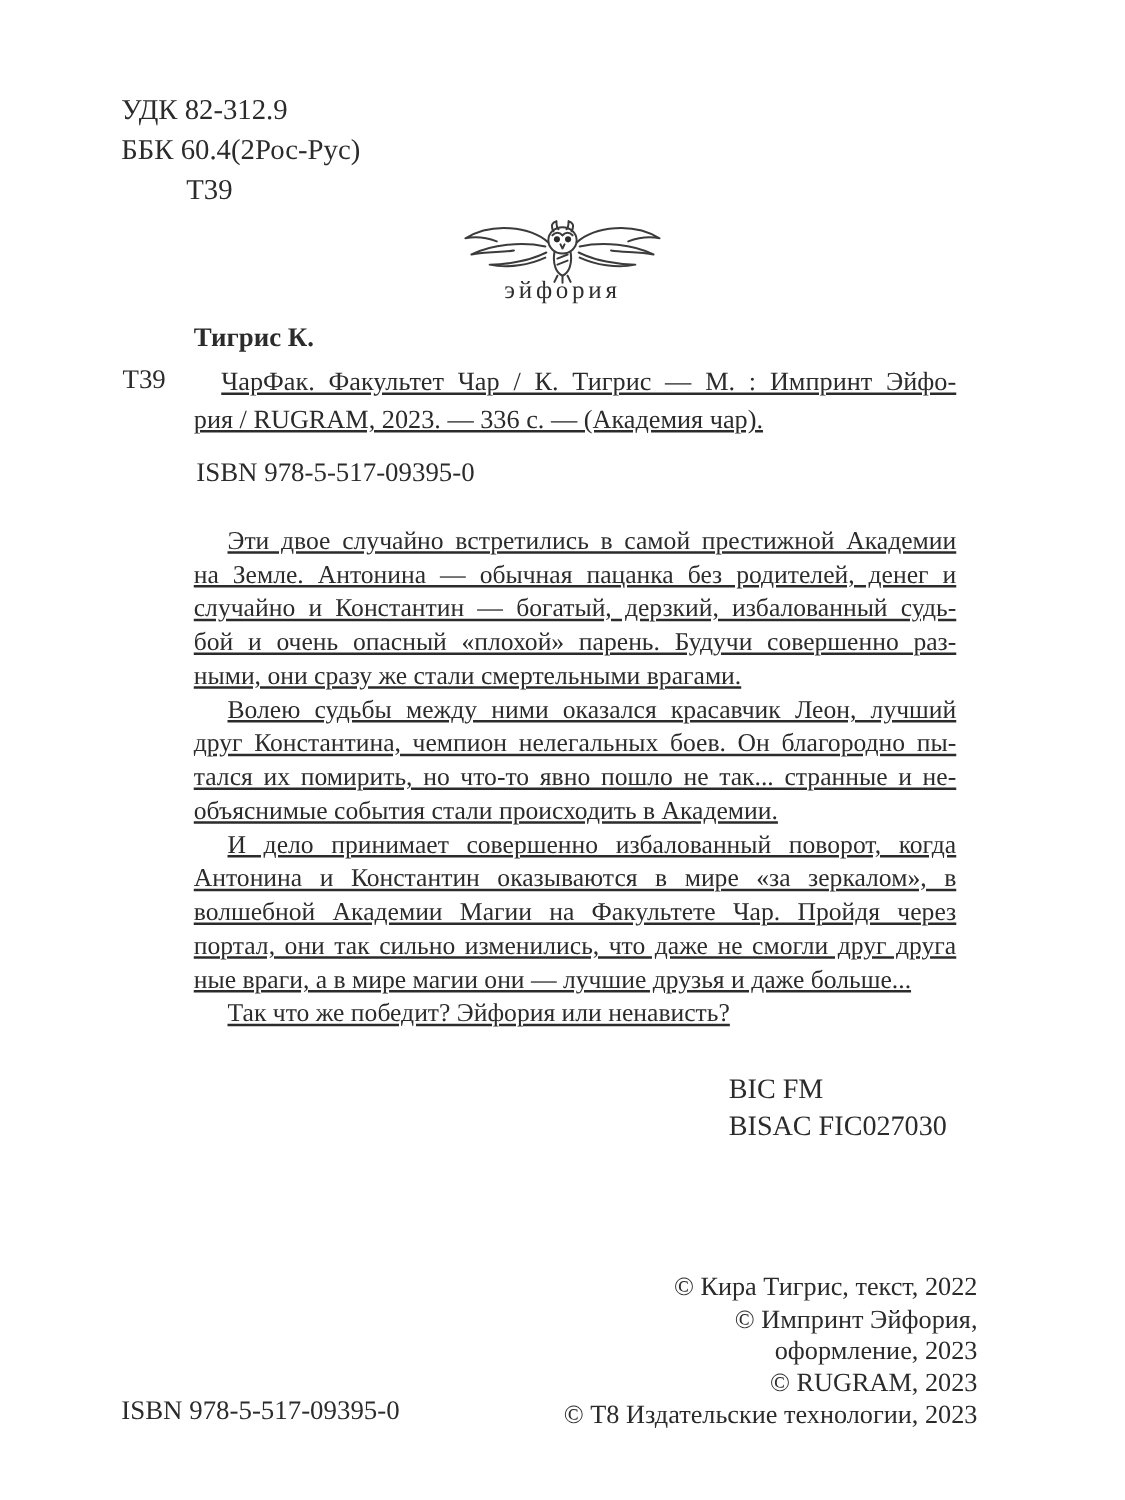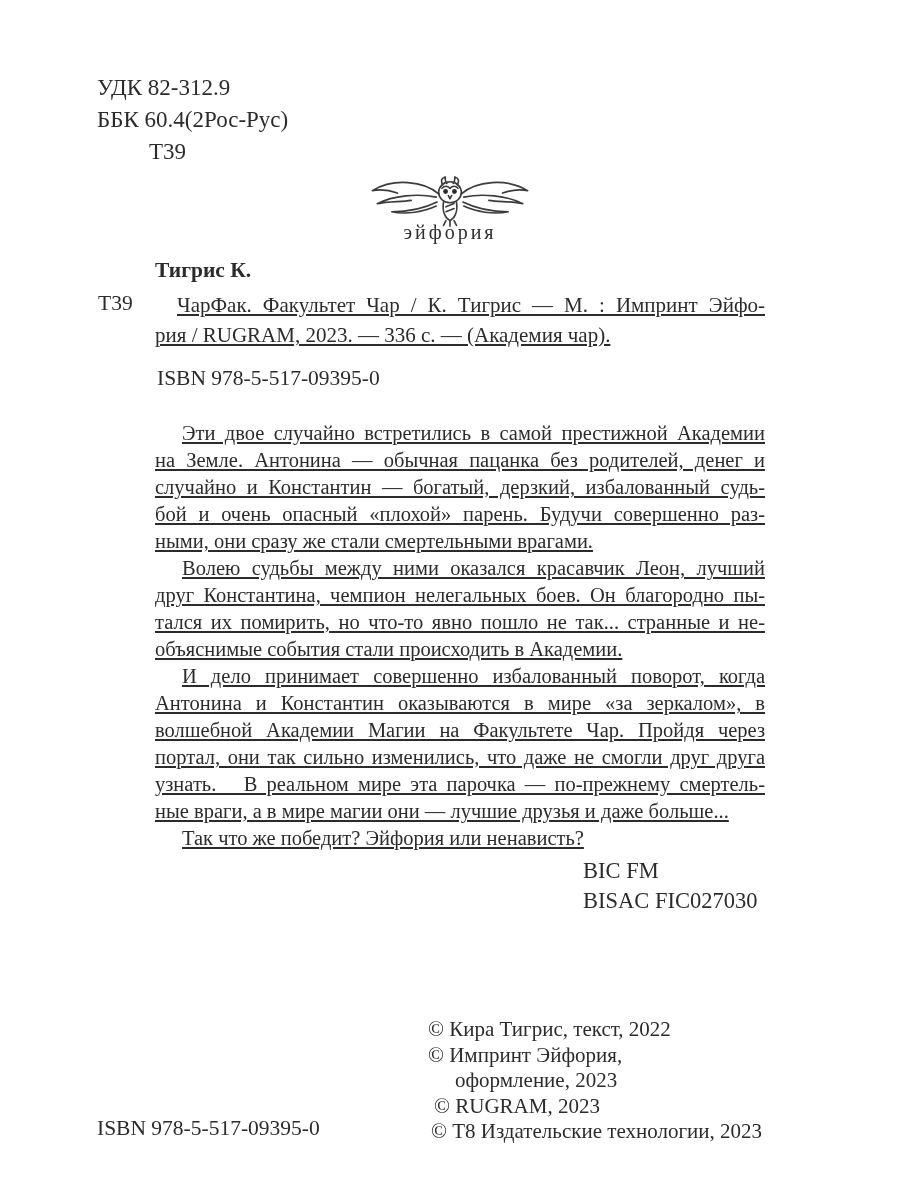--- a/index.html
+++ b/index.html
@@ -40,21 +40,21 @@
 
   
   .flow .line { text-align:justify; text-align-last:justify;text-decoration:underline; }
   .flow .line:last-child { text-align-last:left; }
 
   
   .bic-block { left:583px; top:856px; font-size:22.5px; line-height:30px; }
 
   
   .copyright-block { left:428px; top:1017px; font-size:21px; line-height:25.5px; }
-  .copyright-block .line { text-align:left; }
+  .copyright-block .line { text-align:right;margin-left:20px; }
   .copyright-block .line:nth-child(3) { padding-left:27px; }
   .copyright-block .line:nth-child(4) { padding-left:6px; }
   .copyright-block .line:nth-child(5) { padding-left:3px; }
 
   .isbn-bottom { left:97px; top:1116px; font-size:21.5px; }
 </style>
 </head>
 <body>
 
 <div class="page">
@@ -121,21 +121,20 @@
         <div class="line">Волею судьбы между ними оказался красавчик Леон, лучший</div>
         <div class="line">друг Константина, чемпион нелегальных боев. Он благородно пы-</div>
         <div class="line">тался их помирить, но что-то явно пошло не так... странные и не-</div>
         <div class="line">объяснимые события стали происходить в Академии.</div>
       </div>
     <div class="para">
         <div class="line">И дело принимает совершенно избалованный поворот, когда</div>
         <div class="line">Антонина и Константин оказываются в мире «за зеркалом», в</div>
         <div class="line">волшебной Академии Магии на Факультете Чар. Пройдя через</div>
         <div class="line">портал, они так сильно изменились, что даже не смогли друг друга</div>
-        <div class="line">узнать.&nbsp;&nbsp;&nbsp;В реальном мире эта парочка — по-прежнему смертель-</div>
         <div class="line">ные враги, а в мире магии они — лучшие друзья и даже больше...</div>
       </div>
     <div class="para">
         <div class="line">Так что же победит? Эйфория или ненависть?</div>
       </div>
   </div>
 
   <div class="abs bic-block">
     <div>BIC FM</div>
     <div>BISAC FIC027030</div>

